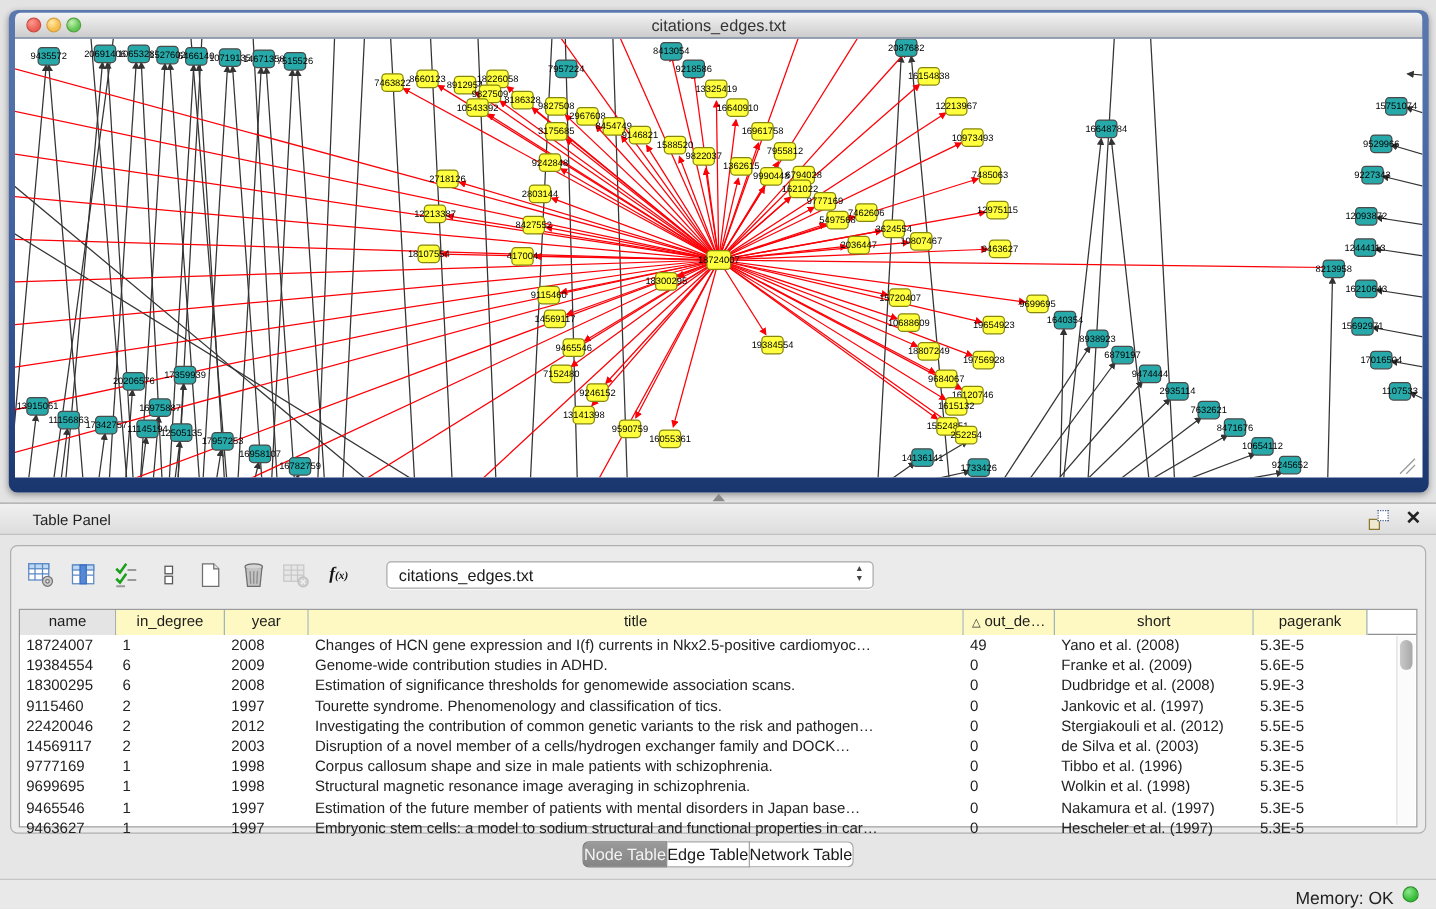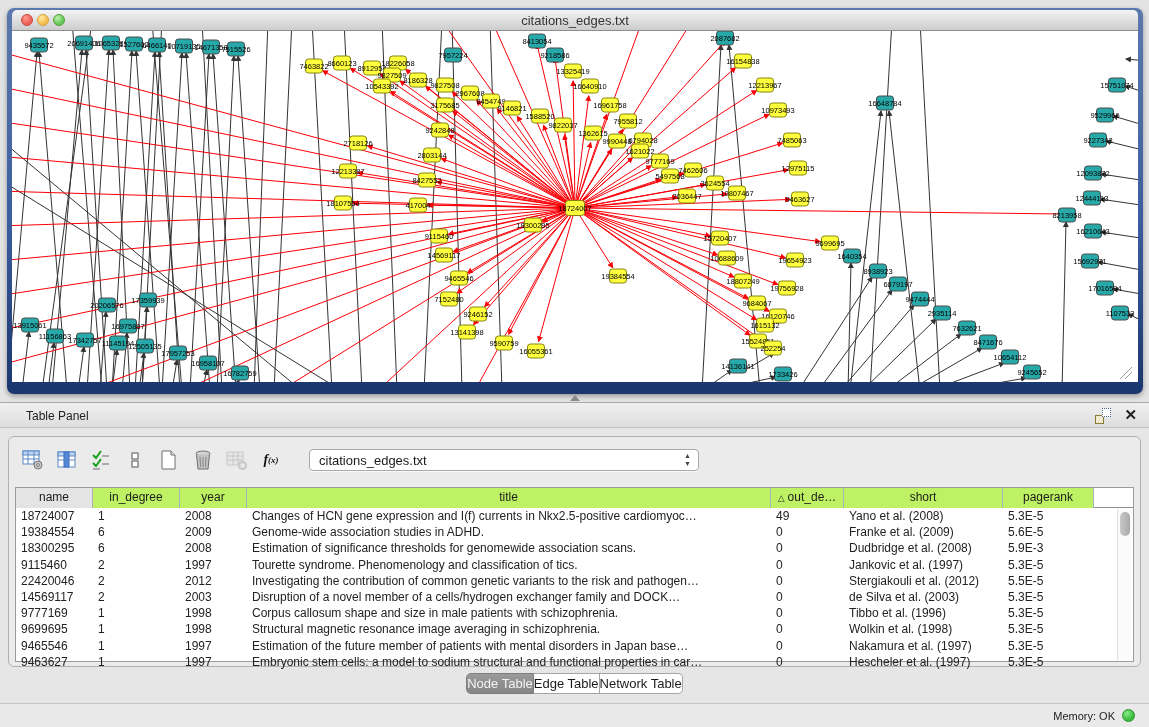--- a/index.html
+++ b/index.html
@@ -45,41 +45,41 @@
   .fx small { font-size:9px; }
   .combo { position:relative; width:390px; height:22px; margin-left:16px; background:#fff;
     border:1px solid #a9a9a9; border-radius:4px; box-shadow:0 1px 0 rgba(255,255,255,.7); cursor:pointer; }
   .combo .cval { position:absolute; left:9px; top:3px; font-size:13px; color:#1a1a1a; }
   .combo .carr { position:absolute; right:7px; top:2px; font-size:7px; line-height:8px; color:#444; text-align:center; }
 
   
   .tbl { position:absolute; left:6px; top:50px; width:1119px; height:175px; background:#fff; border:1px solid #9b9b9b; }
   .thead { display:flex; height:20px; border-bottom:1px solid #8f8f8f; }
   .hcell { height:20px; font-size:12px; color:#1c1c1c; text-align:center; line-height:19px;
-    background:#bef264; border-right:1px solid #9fb4bc; overflow:hidden; white-space:nowrap; cursor:pointer; }
+    background:#fef9c3; border-right:1px solid #9fb4bc; overflow:hidden; white-space:nowrap; cursor:pointer; }
   .hcell.gray { background:#e4e4e4; border-right:1px solid #adadad; }
   .hcell .sort-tri { display:inline-block; font-size:9px; color:#2a2a2a; margin-right:3px; }
   .tbody { position:relative; }
   .trow { display:flex; height:16.2px; }
   .tcell { font-size:12px; color:#222; padding-left:5px; white-space:nowrap; overflow:hidden; line-height:16px; }
   .c0{width:77px} .c1{width:87px} .c2{width:67px} .c3{width:524px} .c4{width:73px} .c5{width:159px} .c6{width:91px}
   .vscroll { position:absolute; right:1px; top:21px; bottom:1px; width:15px; background:#fbfbfb; border-left:1px solid #e0e0e0; }
   .vthumb { position:absolute; left:2px; top:3px; width:10px; height:24px; background:linear-gradient(90deg,#c9c9c9,#a8a8a8); border-radius:6px; cursor:pointer; }
 
   
   .tabs { position:absolute; left:0; top:245px; width:100%; height:21px; display:flex; justify-content:center; }
   .seg { height:21px; font-size:13px; padding:0 0; line-height:20px; background:#fff; color:#1a1a1a;
     border:1px solid #a5a5a5; border-left:none; cursor:pointer; }
   .seg:first-child { border-left:1px solid #a5a5a5; border-radius:5px 0 0 5px; }
   .seg:last-child { border-radius:0 5px 5px 0; }
   .seg.active { background:linear-gradient(180deg,#9a9a9a,#858585); color:#f4f4f4; border-color:#7d7d7d; }
 
   
   .statusbar { position:absolute; left:0; top:703px; width:1149px; height:24px; background:#e9e9e9; border-top:1px solid #c4c4c4; }
-  .mem-label { position:absolute; right:34px; top:6px; font-size:11px; color:#222; }
+  .mem-label { position:absolute; right:34px; top:6px; font-size:14px; color:#222; }
   .mem-dot { position:absolute; right:14px; top:5px; width:13px; height:13px; border-radius:50%;
     background:radial-gradient(circle at 35% 30%, #8ae88a, #37bd37 65%); border:1px solid #2a8f2a; }
 </style>
 </head>
 <body>
 
 <div class="app">
 
   <div class="net-window">
     <div class="net-titlebar">
@@ -793,21 +793,21 @@
               <div class="tcell c2">2008</div>
               <div class="tcell c3">Changes of HCN gene expression and I(f) currents in Nkx2.5-positive cardiomyoc…</div>
               <div class="tcell c4">49</div>
               <div class="tcell c5">Yano et al. (2008)</div>
               <div class="tcell c6">5.3E-5</div>
             </div>
             <div class="trow">
               <div class="tcell c0">19384554</div>
               <div class="tcell c1">6</div>
               <div class="tcell c2">2009</div>
-              <div class="tcell c3">Genome-wide association studies in ADHD.</div>
+              <div class="tcell c3">Genome-wide contribution studies in ADHD.</div>
               <div class="tcell c4">0</div>
               <div class="tcell c5">Franke et al. (2009)</div>
               <div class="tcell c6">5.6E-5</div>
             </div>
             <div class="trow">
               <div class="tcell c0">18300295</div>
               <div class="tcell c1">6</div>
               <div class="tcell c2">2008</div>
               <div class="tcell c3">Estimation of significance thresholds for genomewide association scans.</div>
               <div class="tcell c4">0</div>

